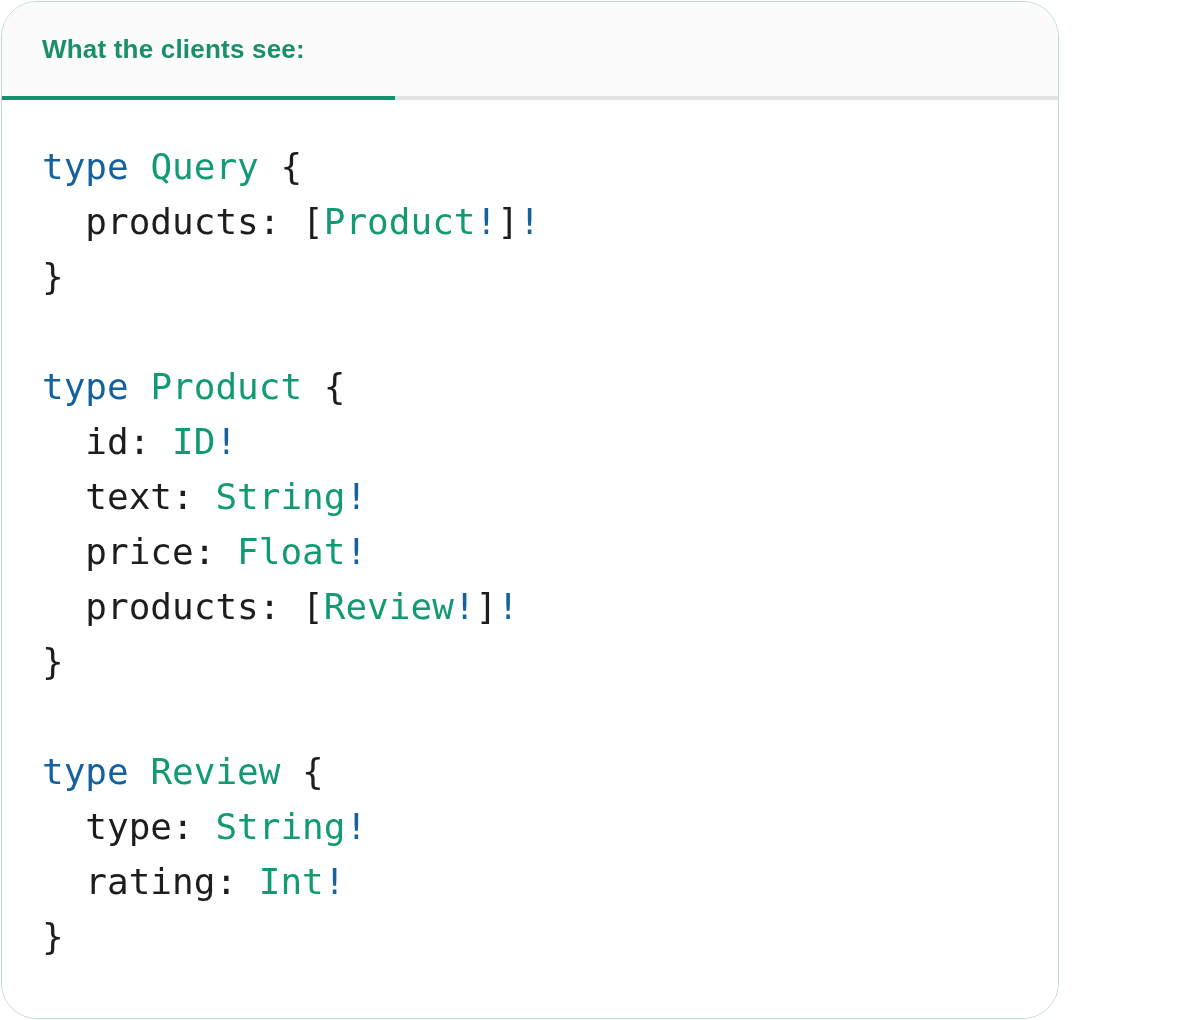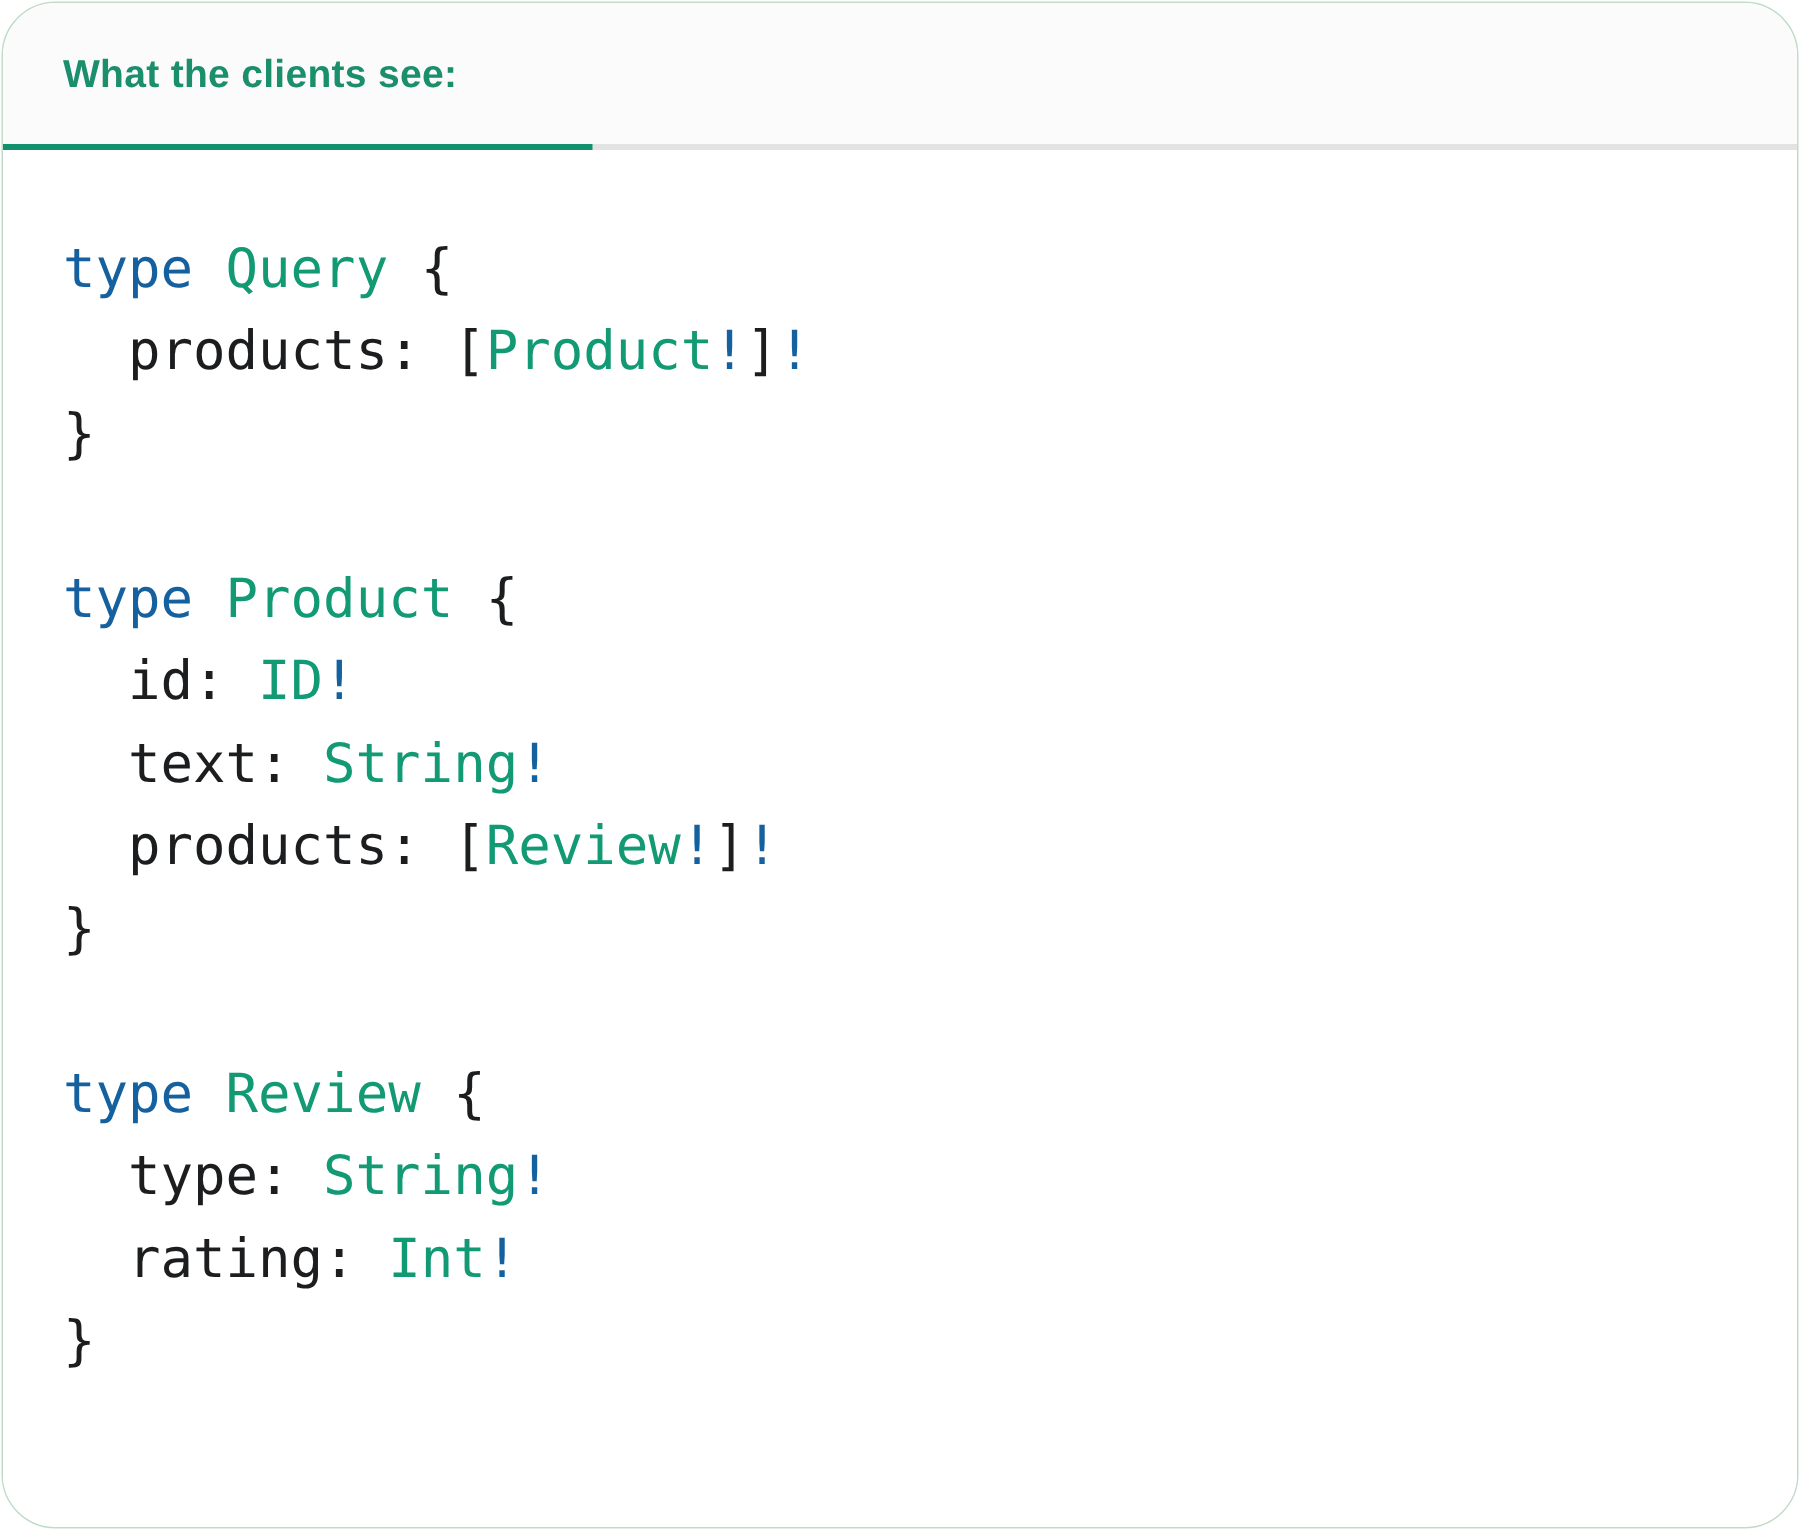--- a/index.html
+++ b/index.html
@@ -13,21 +13,21 @@
     --code-type: #129a74;
     --code-bang: #15609e;
   }
   * { margin: 0; padding: 0; box-sizing: border-box; }
   html, body {
     width: 1200px; height: 1020px;
     background: #ffffff;
     font-family: "Liberation Sans", sans-serif;
   }
   .panel {
-    width: 1198px; height: 1018px;
+    width: 1058px; height: 1018px;
     margin: 1px;
     background: #ffffff;
     border: 1px solid var(--panel-border);
     border-radius: 36px;
     overflow: hidden;
     display: flex;
     flex-direction: column;
   }
   .panel-header {
     height: 98px;
@@ -50,21 +50,21 @@
   .tab-label {
     color: var(--tab-text);
     font-size: 26px;
     font-weight: 600;
     letter-spacing: 0.2px;
     white-space: nowrap;
   }
   .code-area {
     flex: 1;
     background: #ffffff;
-    padding: 52px 30px 0 40px;
+    padding: 39px 30px 0 40px;
   }
   .code-block {
     font-family: "DejaVu Sans Mono", "Liberation Mono", monospace;
     font-size: 36px;
     line-height: 55px;
     color: var(--code-plain);
   }
   .code-line {
     white-space: pre;
     min-height: 55px;
@@ -85,20 +85,21 @@
   </div>
   <div class="code-area">
     <div class="code-block">
         <div class="code-line"><span class="tok-keyword">type</span><span class="tok-plain"> </span><span class="tok-type">Query</span><span class="tok-plain"> {</span></div>
         <div class="code-line"><span class="tok-plain">  products: [</span><span class="tok-type">Product</span><span class="tok-bang">!</span><span class="tok-plain">]</span><span class="tok-bang">!</span></div>
         <div class="code-line"><span class="tok-plain">}</span></div>
         <div class="code-line"></div>
         <div class="code-line"><span class="tok-keyword">type</span><span class="tok-plain"> </span><span class="tok-type">Product</span><span class="tok-plain"> {</span></div>
         <div class="code-line"><span class="tok-plain">  id: </span><span class="tok-type">ID</span><span class="tok-bang">!</span></div>
         <div class="code-line"><span class="tok-plain">  text: </span><span class="tok-type">String</span><span class="tok-bang">!</span></div>
+        <div class="code-line"><span class="tok-plain">  price: </span><span class="tok-type">Float</span><span class="tok-bang">!</span></div>
         <div class="code-line"><span class="tok-plain">  products: [</span><span class="tok-type">Review</span><span class="tok-bang">!</span><span class="tok-plain">]</span><span class="tok-bang">!</span></div>
         <div class="code-line"><span class="tok-plain">}</span></div>
         <div class="code-line"></div>
         <div class="code-line"><span class="tok-keyword">type</span><span class="tok-plain"> </span><span class="tok-type">Review</span><span class="tok-plain"> {</span></div>
         <div class="code-line"><span class="tok-plain">  type: </span><span class="tok-type">String</span><span class="tok-bang">!</span></div>
         <div class="code-line"><span class="tok-plain">  rating: </span><span class="tok-type">Int</span><span class="tok-bang">!</span></div>
         <div class="code-line"><span class="tok-plain">}</span></div>
       </div>
   </div>
 </div>

